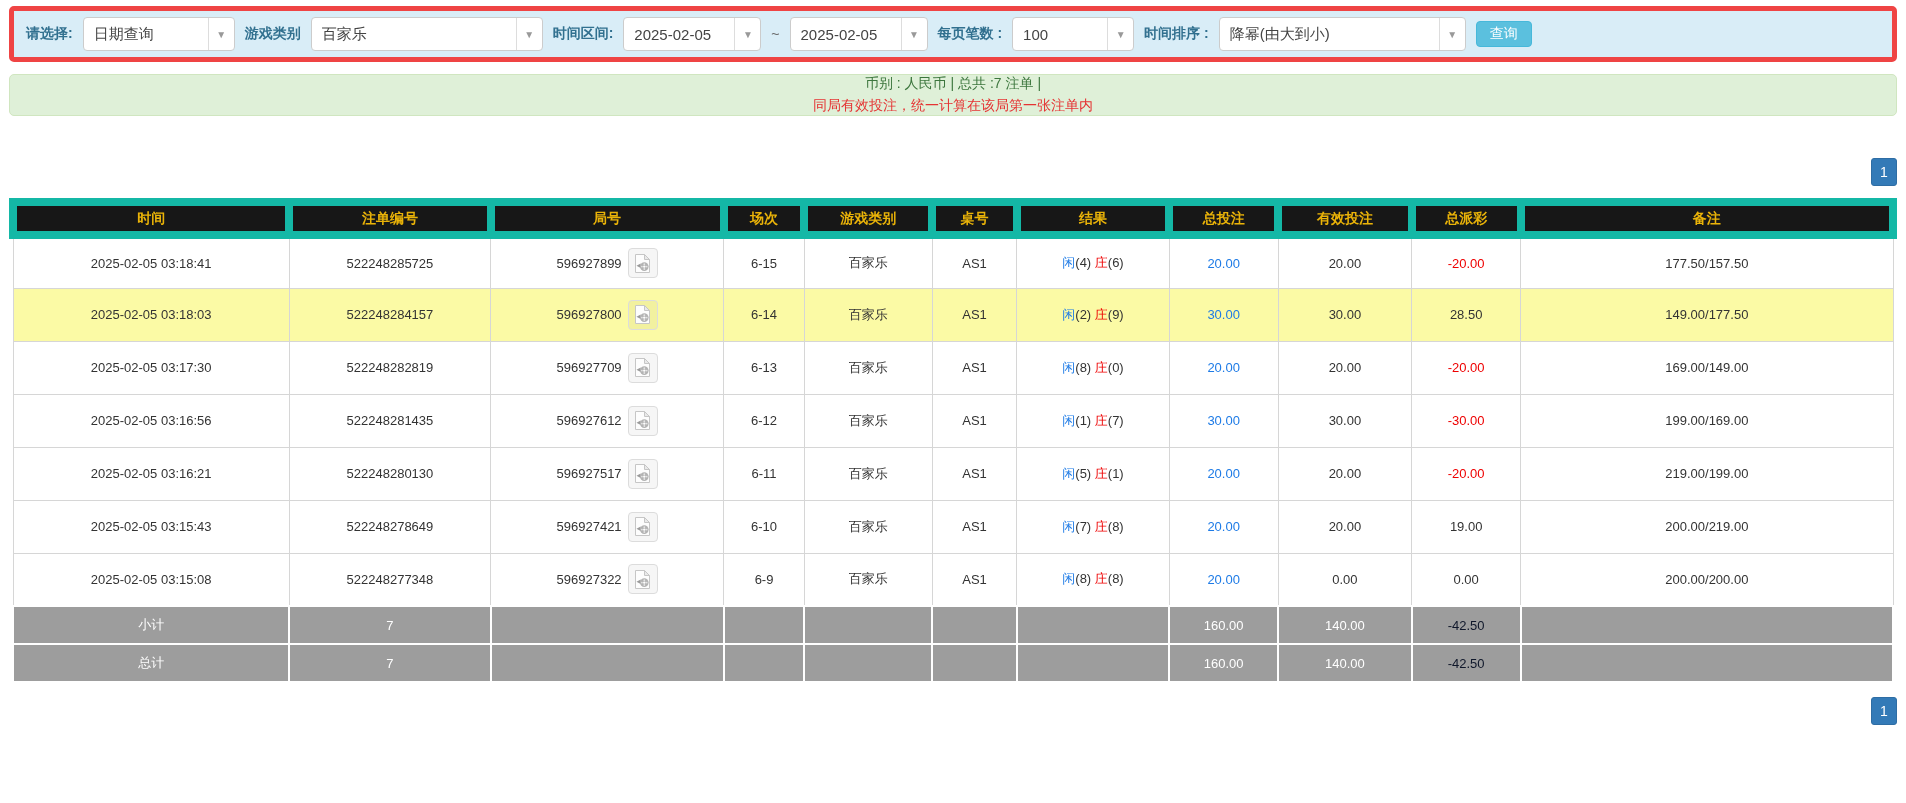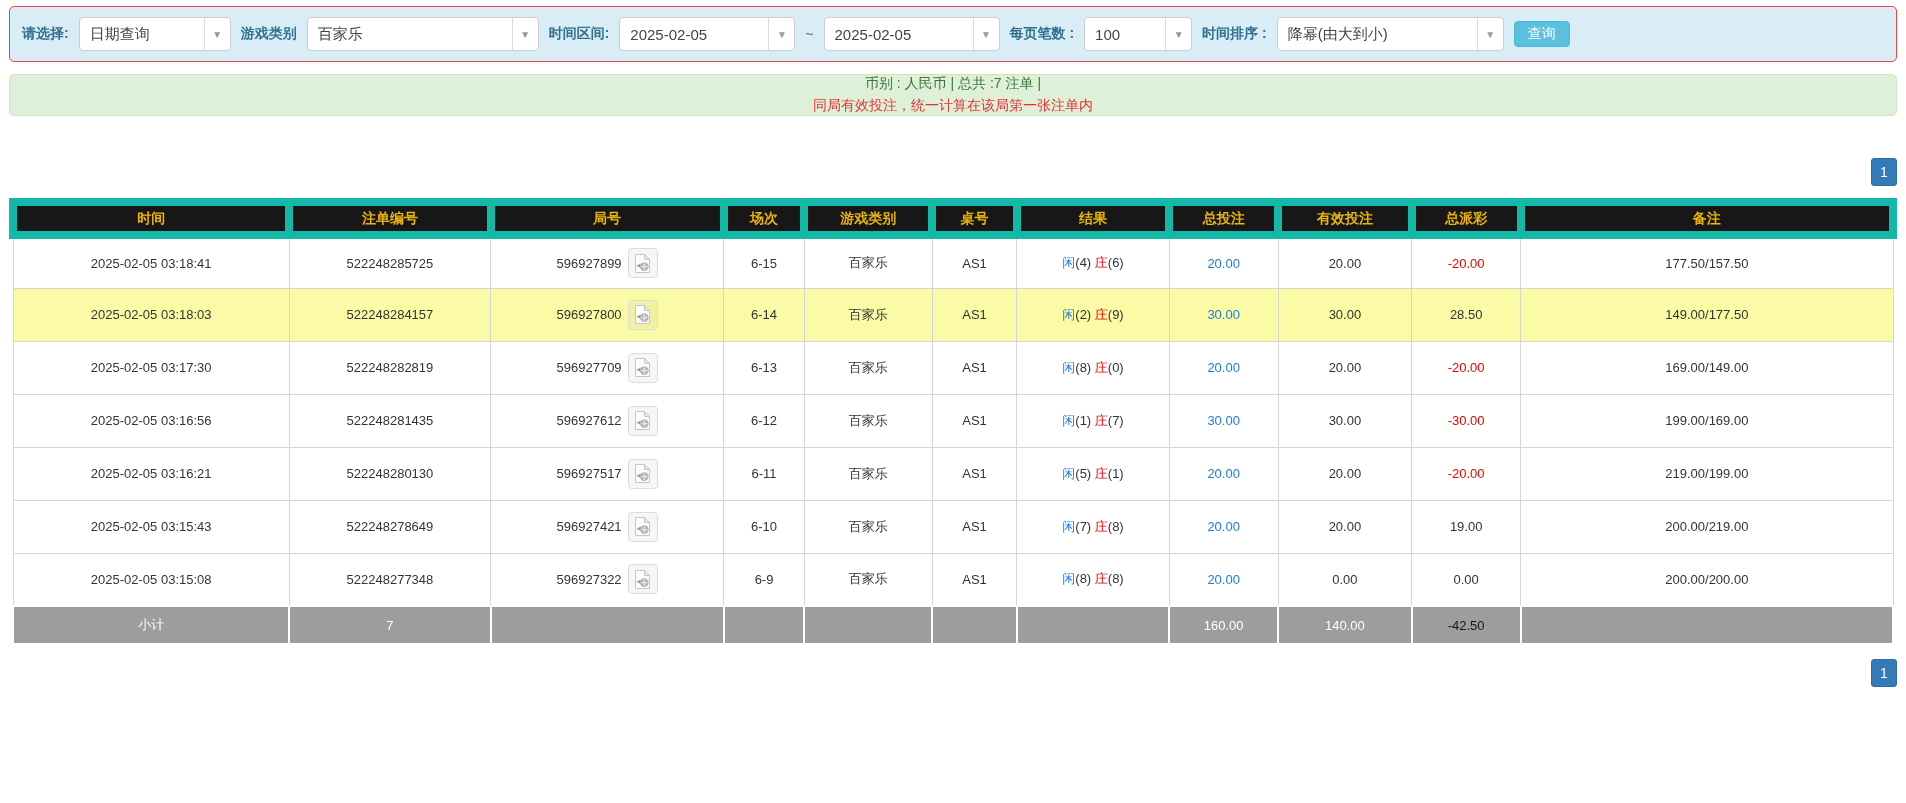--- a/index.html
+++ b/index.html
@@ -4,32 +4,32 @@
 <style>
   * { box-sizing: border-box; margin: 0; padding: 0; }
   html,body { width:1906px; height:803px; background:#fff;
     font-family:"Liberation Sans","DejaVu Sans",sans-serif; }
   .page { padding:6px 9px; }
 
   .page-title { font-size:21px; font-weight:400; color:#2b2b2b; margin:4px 2px 13px; }
 
   
   .filter-bar { height:56px; display:flex; align-items:center; gap:10px;
-    background:#d9edf7; border:1px solid #ef4444; border-radius:5px;
+    background:#d9edf7; border:5px solid #ef4444; border-radius:5px;
     padding:0 12px; margin-bottom:12px; font-size:14px; }
   .flabel { color:#31708f; font-weight:bold; white-space:nowrap; }
   .tilde { color:#666; }
   .select { display:flex; align-items:stretch; height:34px; background:#fff;
     border:1px solid #ccc; border-radius:4px; overflow:hidden; cursor:pointer; }
   .sel-value { flex:1; display:flex; align-items:center; padding:16px 10px;
     font-size:15px; color:#444; white-space:nowrap; }
   .sel-arrow { width:26px; border-left:1px solid #ddd; display:flex;
     align-items:center; justify-content:center; color:#999; font-size:10px; }
-  .w-query{width:152px}.w-game{width:232px}.w-date{width:176px}
-  .w-size{width:108px}.w-sort{width:227px}
+  .w-query{width:152px}.w-game{width:232px}.w-date{width:138px}
+  .w-size{width:122px}.w-sort{width:247px}
   .btn-search { height:26px; padding:0 13px; background:#5bc0de;
     border:1px solid #46b8da; border-radius:4px; color:#fff; font-size:14px; cursor:pointer; }
 
   
   .summary-bar { height:42px; background:#dff0d8; border:1px solid #d0e6c0;
     border-radius:5px; display:flex; align-items:center; justify-content:space-between;
     padding:0 14px; font-size:14px; color:#3c763d; margin-bottom:42px;flex-direction:column; }
   .summary-note { color:#e53333; }
 
   
@@ -325,20 +325,33 @@
           <td></td>
           <td></td>
           <td></td>
           <td></td>
           <td></td>
           <td>160.00</td>
           <td>140.00</td>
           <td class="neg">-42.50</td>
           <td></td>
         </tr>
+        <tr>
+          <td>总计</td>
+          <td>7</td>
+          <td></td>
+          <td></td>
+          <td></td>
+          <td></td>
+          <td></td>
+          <td>160.00</td>
+          <td>140.00</td>
+          <td class="neg">-42.50</td>
+          <td></td>
+        </tr>
       </tfoot>
   </table>
 
   <div class="pagination bottom">
     <button class="page-btn">1</button>
   </div>
 
 </div>
 
 </body></html>

